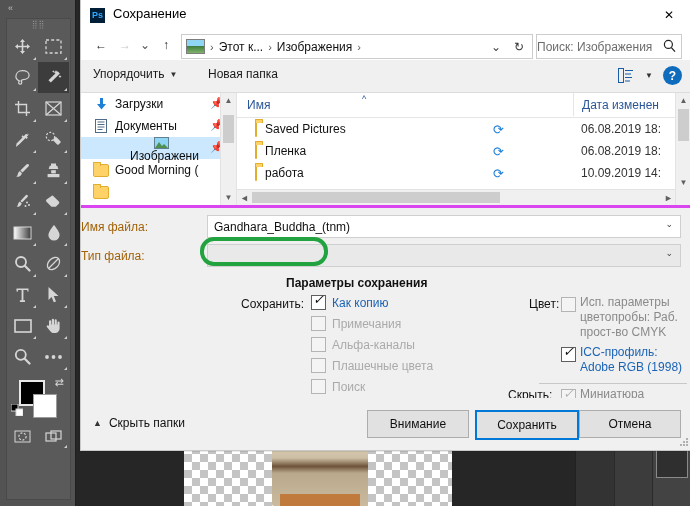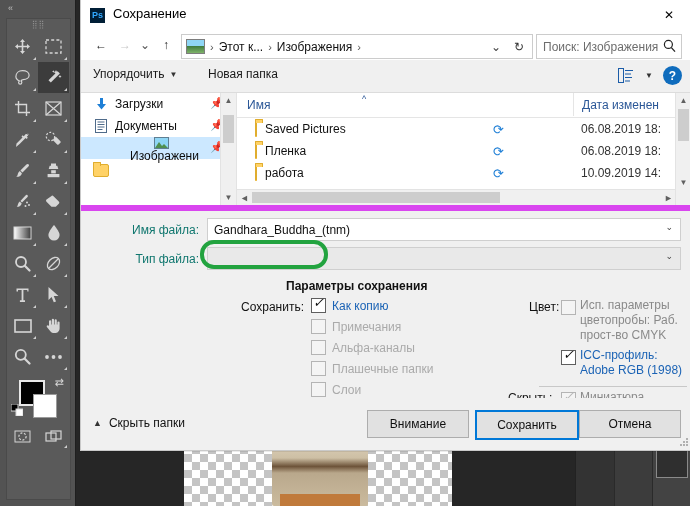--- a/index.html
+++ b/index.html
@@ -103,39 +103,39 @@
   }
   #crumb-ico{width:17px;height:13px;margin-left:4px;background:linear-gradient(180deg,#8fd6f5 0%,#8fd6f5 45%,#3d7a3d 46%,#7fb36a 100%);border:1px solid #7d7d7d;}
   .crumb-sep{color:#555;font-size:11px;margin:0 5px;}
   .crumb-txt{font-size:12px;color:#111;}
   #crumb-drop{position:absolute;right:26px;top:1px;width:20px;height:21px;display:flex;align-items:center;justify-content:center;color:#444;}
   #crumb-refresh{position:absolute;right:2px;top:1px;width:22px;height:21px;display:flex;align-items:center;justify-content:center;color:#333;}
   #searchbox{
     position:absolute;right:9px;top:4px;width:144px;height:23px;
     border:1px solid #ccc;background:#fff;display:flex;align-items:center;
   }
-  #search-ph{margin-left:6px;color:#6d6d6d;font-size:12px;}
+  #search-ph{margin-left:0;color:#6d6d6d;font-size:12px;}
   #search-ico{position:absolute;right:5px;top:4px;color:#222;}
 
   
   #cmdbar{height:32px;position:relative;background:#f0f0f0;border-bottom:1px solid #dcdcdc;}
   .cmd{position:absolute;top:7px;font-size:12px;color:#1a1a1a;display:flex;align-items:center;}
   #cmd-org{left:12px;}
   #cmd-new{left:127px;align-items:center;}
   .caret{margin-left:5px;font-size:8px;color:#333;}
   #view-ico{position:absolute;right:58px;top:8px;display:flex;align-items:center;color:#1b5ca8;}
   #view-caret{position:absolute;right:38px;top:11px;font-size:8px;color:#333;}
   #help-ico{
     position:absolute;right:9px;top:6px;width:19px;height:19px;border-radius:50%;
     background:#0f6cbd;color:#fff;font-size:12px;font-weight:bold;
     display:flex;align-items:center;justify-content:center;
   }
 
   
-  #browser{position:relative;height:112px;background:#7f1d1d;border-bottom:6px solid #d946ef;display:flex;}
+  #browser{position:relative;height:112px;background:#7f1d1d;border-bottom:3px solid #d946ef;display:flex;}
   #places{width:155px;position:relative;background:#fff;overflow:hidden;}
   .place{height:22px;display:flex;align-items:center;position:relative;padding-left:12px;}
   .place.sel{background:#cce8ff;flex-direction:column;}
   .place .p-ico{width:16px;height:16px;margin-right:6px;display:flex;align-items:center;justify-content:center;}
   .place .p-lab{font-size:12px;color:#0d0d0d;white-space:nowrap;}
   .place .pin{position:absolute;right:12px;top:4px;color:#9a9a9a;font-size:11px;}
   .folder-ico{
     width:14px;height:11px;background:#ffd267;border:1px solid #e0ad2e;
     border-radius:0 2px 2px 2px;position:relative;
   }
@@ -159,21 +159,21 @@
   #files-vsb{position:absolute;right:0;top:0;width:15px;height:100%;background:#f0f0f0;border-left:1px solid #e3e3e3;z-index:3;}
   #files-vthumb{position:absolute;top:16px;left:2px;width:11px;height:32px;background:#cdcdcd;}
   #files-hsb{position:absolute;left:0;bottom:0;right:15px;height:15px;background:#f0f0f0;border-top:1px solid #e3e3e3;z-index:2;}
   #files-hthumb{position:absolute;left:15px;top:2px;width:248px;height:11px;background:#cdcdcd;}
   .hsb-l{position:absolute;left:0;top:0;width:15px;height:15px;display:flex;align-items:center;justify-content:center;font-size:9px;color:#606060;}
   .hsb-r{position:absolute;right:0;top:0;width:15px;height:15px;display:flex;align-items:center;justify-content:center;font-size:9px;color:#606060;}
 
   
   #fields{background:#f0f0f0;padding-top:7px;}
   .frow2{display:flex;align-items:center;height:23px;margin-bottom:6px;}
-  .flabel{width:118px;text-align:right;padding-right:8px;font-size:12px;color:#0f766e;}
+  .flabel{width:118px;padding-right:8px;font-size:12px;color:#a16207;}
   .fcombo{flex:1;margin-right:10px;height:21px;border:1px solid #cfcfcf;background:#fff;position:relative;display:flex;align-items:center;}
   .fcombo.gray{background:#e9e9e9;}
   .fcombo .fval{margin-left:6px;font-size:12px;color:#111;}
   .fcombo .fcaret{position:absolute;right:7px;top:3px;font-size:9px;color:#444;}
   #type-combo-wrap{position:relative;flex:1;margin-right:10px;}
   #type-highlight{
     position:absolute;left:-7px;top:-7px;width:128px;height:29px;
     border:4px solid #22a33f;border-radius:14px;box-sizing:border-box;pointer-events:none;
   }
 
@@ -526,20 +526,26 @@
               <path d="M1 11 L5 5 L8 9 L10 7 L14 11 Z" fill="#4f8f4f"></path>
             </svg>
         </span>
         <span class="p-lab">Изображени</span>
         <span class="pin">📌</span>
       </div>
       <div class="place">
         <span class="p-ico">
             <i class="folder-ico"></i>
           </span>
+        <span class="p-lab">Good Morning (</span>
+      </div>
+      <div class="place">
+        <span class="p-ico">
+            <i class="folder-ico"></i>
+          </span>
         <span class="p-lab"></span>
       </div>
 
       <div id="places-sb">
         <div class="sb-arrow">▲</div>
         <div id="places-thumb"></div>
         <div class="sb-arrow" style="position:absolute;bottom:0;left:0;width:15px;">▼</div>
       </div>
     </div>
 
@@ -614,25 +620,25 @@
     <div class="optrow" style="top:43px;justify-content:flex-end;">
       <span class="chk dis"></span>
       <span class="olab dis">Примечания</span>
     </div>
     <div class="optrow" style="top:64px;">
       <span class="chk dis"></span>
       <span class="olab dis">Альфа-каналы</span>
     </div>
     <div class="optrow" style="top:85px;">
       <span class="chk dis"></span>
-      <span class="olab dis">Плашечные папки</span>
+      <span class="olab dis">Плашечные цвета</span>
     </div>
     <div class="optrow" style="top:106px;">
       <span class="chk dis"></span>
-      <span class="olab dis">Слои</span>
+      <span class="olab dis">Поиск</span>
     </div>
 
     <div id="color-lbl">Цвет:</div>
     <span class="chk dis" id="cp-chk1"></span>
     <div id="cp-txt1">Исп. параметры цветопробы:  Раб. прост-во CMYK</div>
 
     <span class="chk" id="cp-chk2">
         <i class="tick">✓</i>
       </span>
     <div id="cp-txt2">ICC-профиль:  Adobe RGB (1998)</div>

